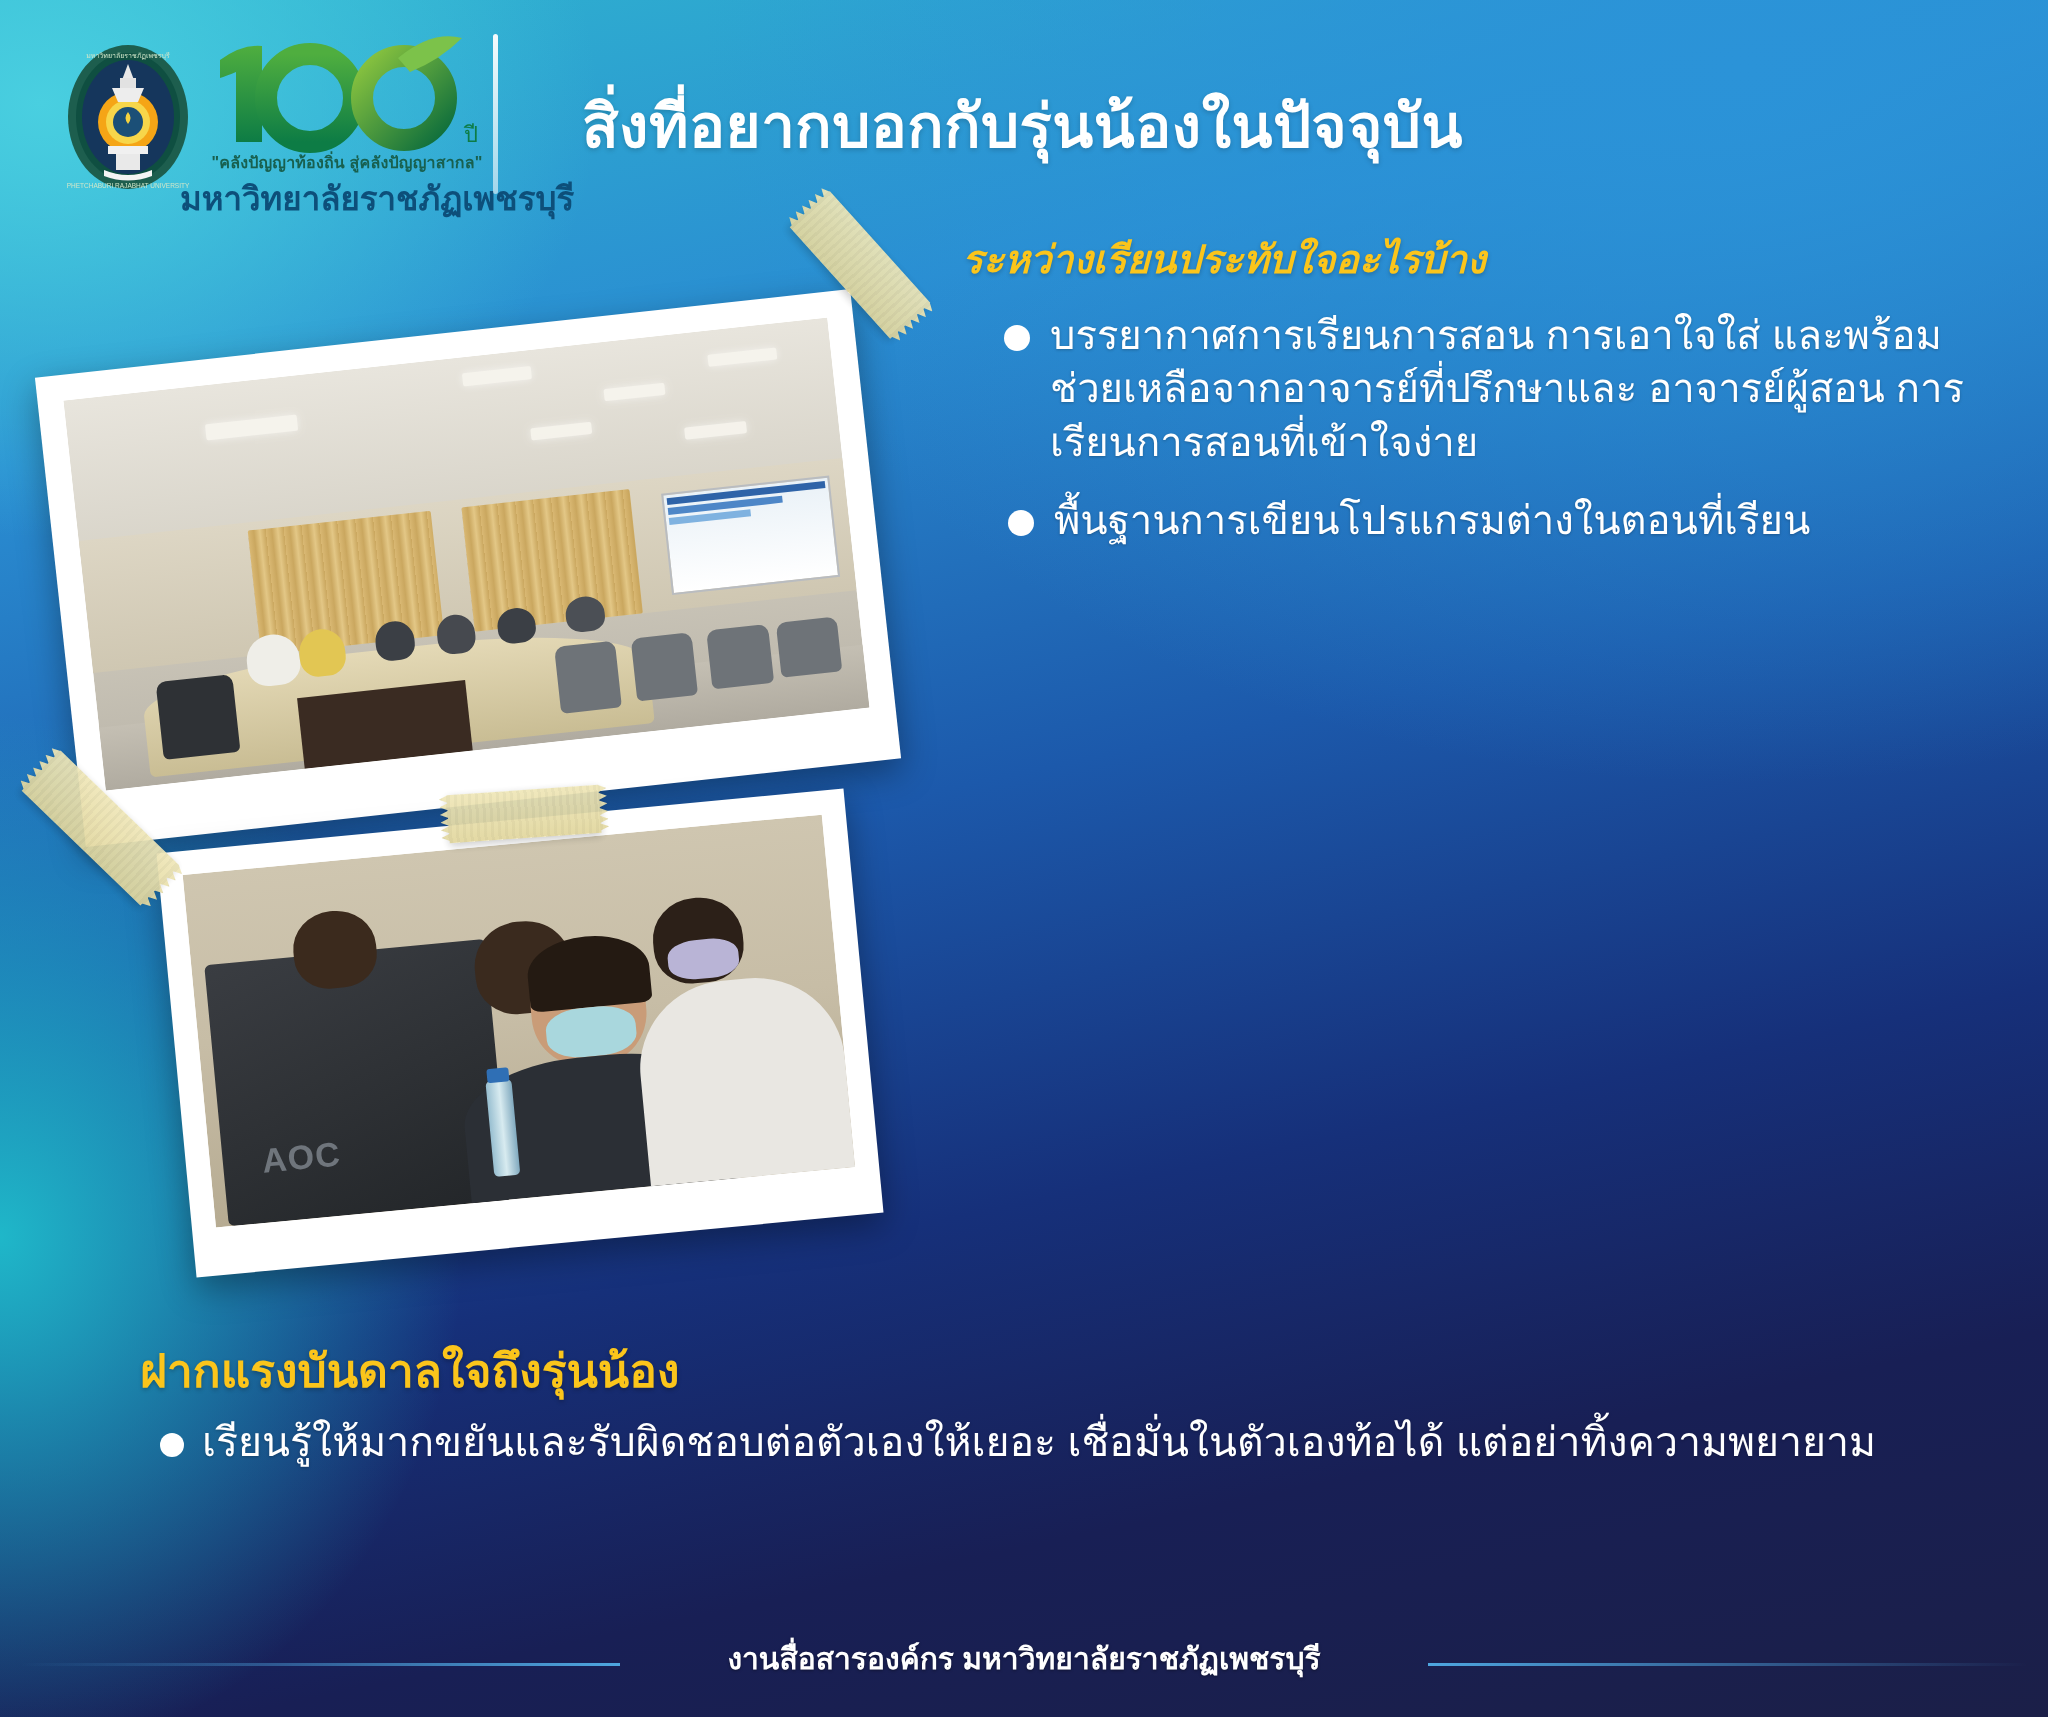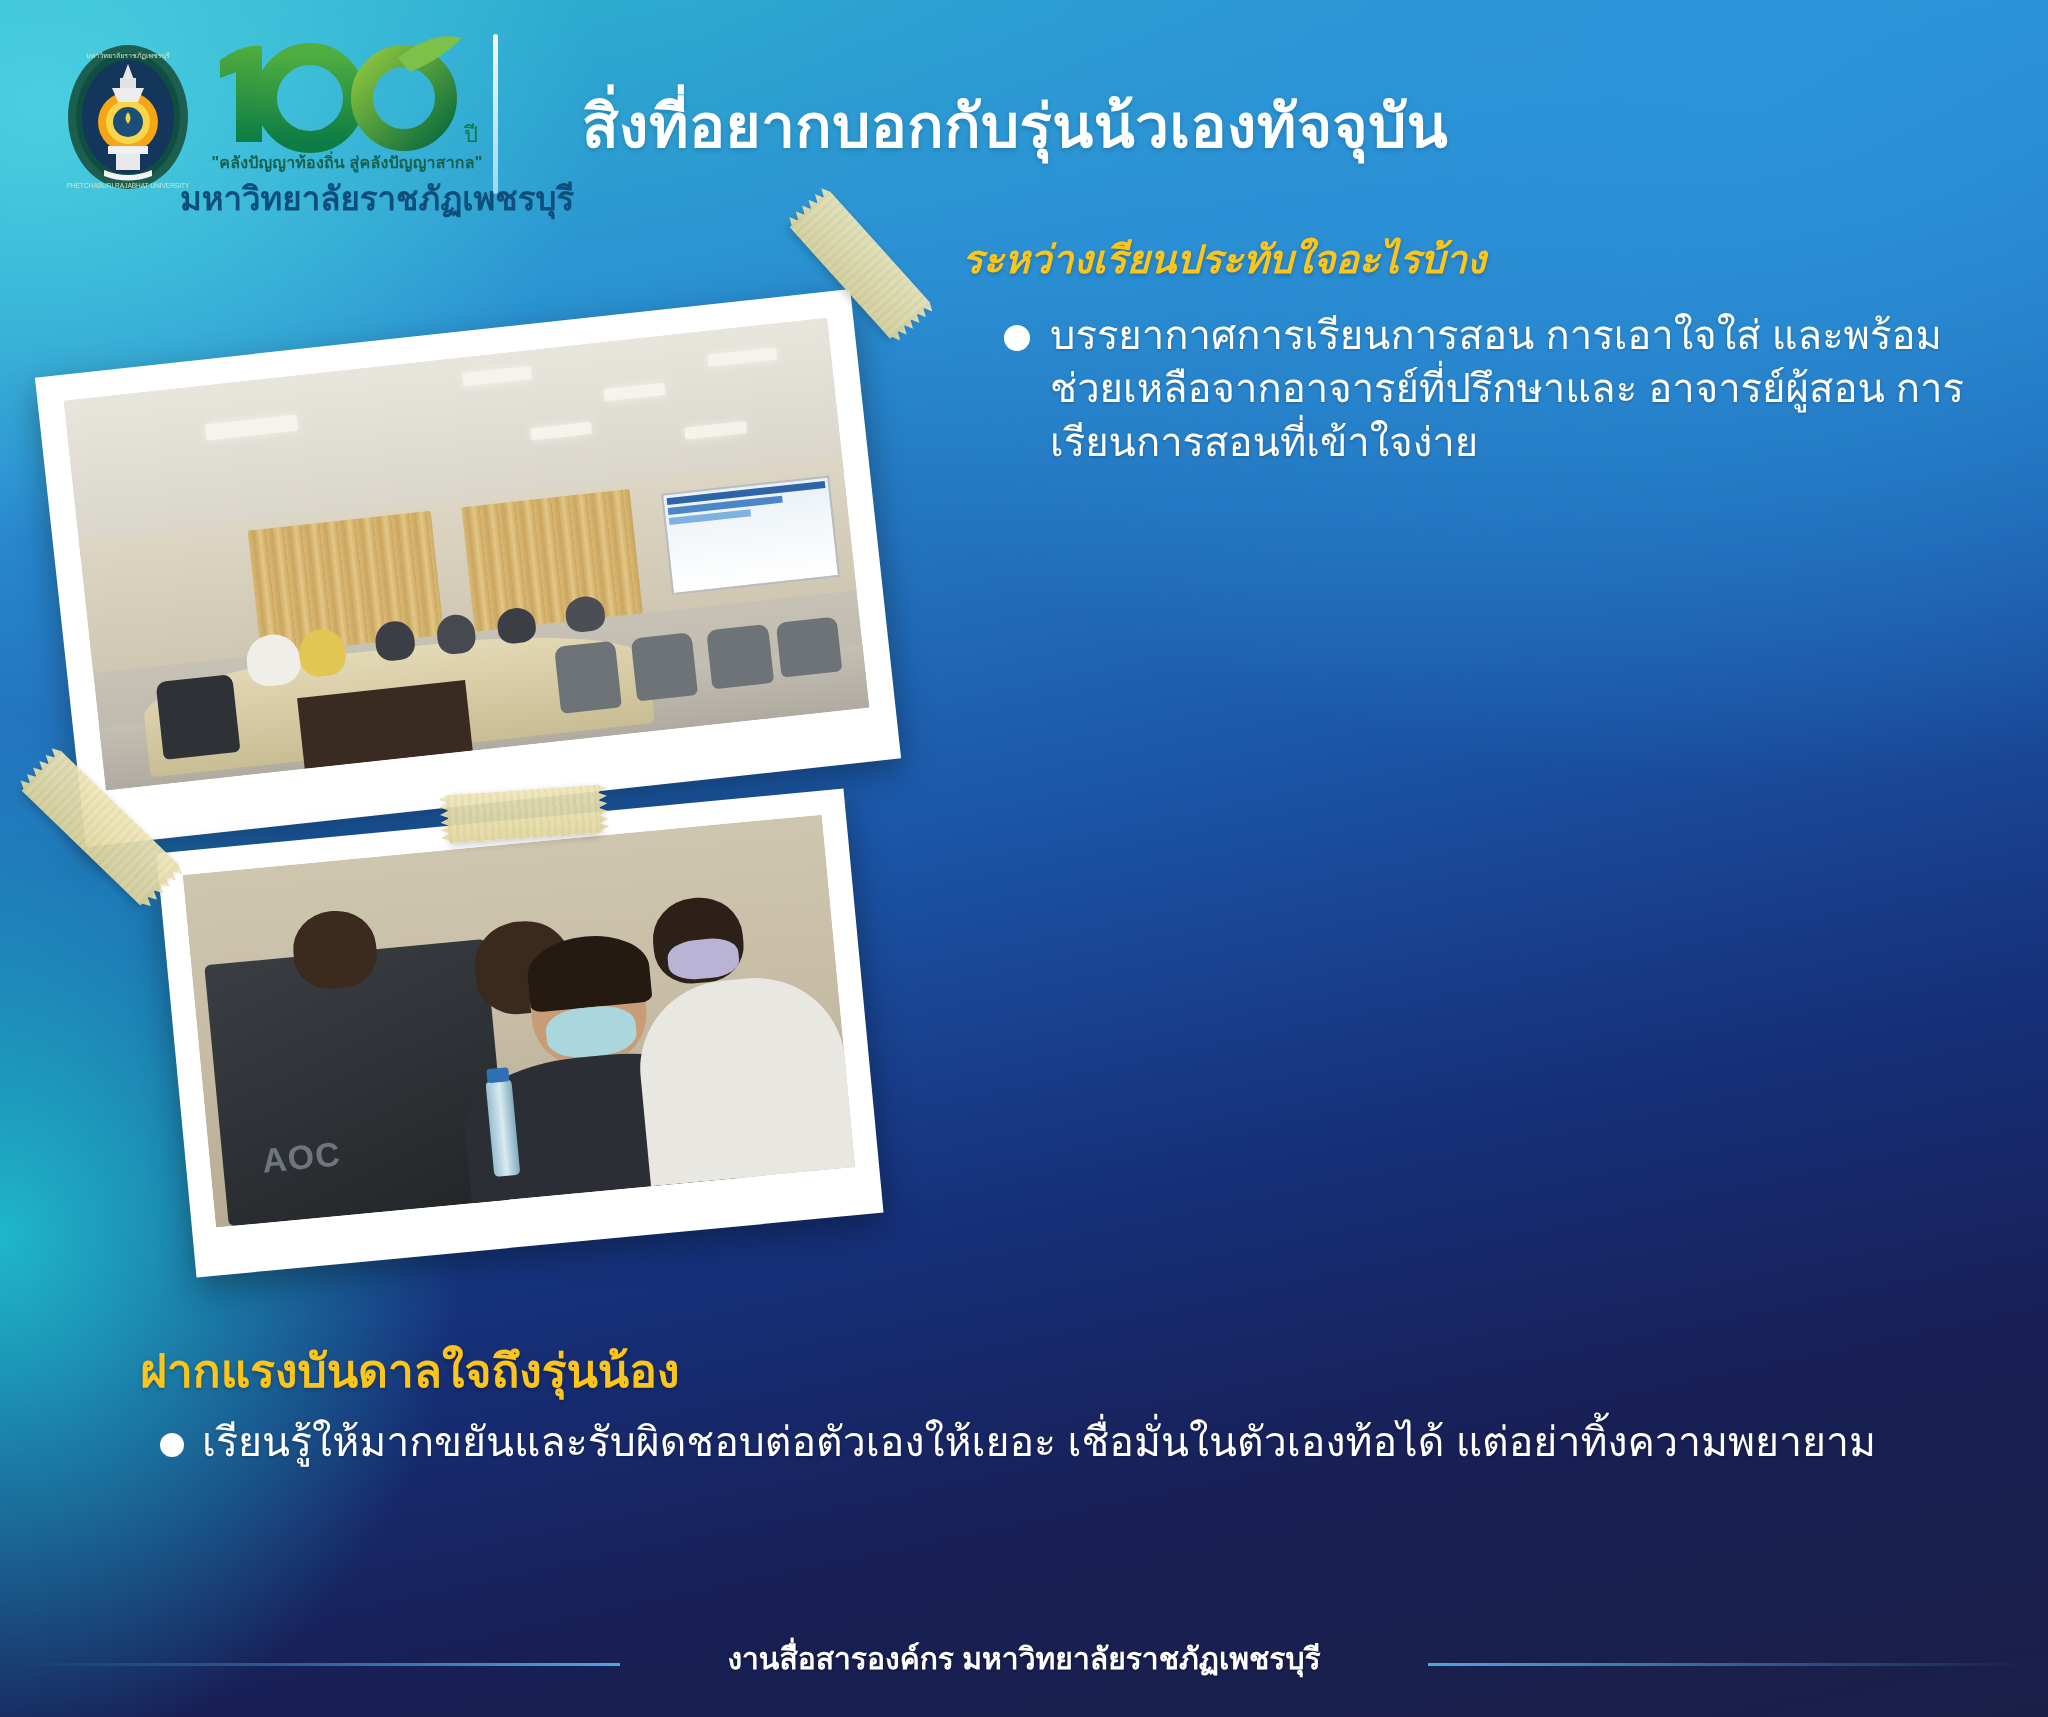--- a/index.html
+++ b/index.html
@@ -177,21 +177,21 @@
         <path d="M160 64 a42 42 0 1 1 84 0 a42 42 0 1 1 -84 0" fill="none" stroke="url(#g2)" stroke-width="22"></path>
         <path d="M196 24 q34-28 64-20 q-22 22 -52 34z" fill="#7cc24a"></path>
         <text x="262" y="108" font-size="22" fill="#0d7c45" font-family="Liberation Sans, sans-serif">ปี</text>
       </svg>
 
       <div class="brand-tag">"คลังปัญญาท้องถิ่น สู่คลังปัญญาสากล"</div>
       <div class="brand-name">มหาวิทยาลัยราชภัฏเพชรบุรี</div>
     </div>
 
     <div class="divider"></div>
-    <div class="headline">สิ่งที่อยากบอกกับรุ่นน้วเองทัจจุบัน</div>
+    <div class="headline">สิ่งที่อยากบอกกับรุ่นน้องในปัจจุบัน</div>
   </div>
 
   <div class="polaroid p1">
     <div class="ph">
       <div class="room">
         <div class="ceiling"></div>
         <div class="panel" style="left:18%;top:10%;width:12%;height:4%;"></div>
         <div class="panel" style="left:52%;top:4%;width:9%;height:3.4%;"></div>
         <div class="panel" style="left:70%;top:12%;width:8%;height:3%;"></div>
         <div class="panel" style="left:84%;top:6%;width:9%;height:3.2%;"></div>
@@ -254,20 +254,24 @@
     <div class="sec">
       <div class="sec-h">ระหว่างเรียนประทับใจอะไรบ้าง</div>
       <div class="bullet-row">
         <span class="dot"></span>
         <span class="bullet-txt">บรรยากาศการเรียนการสอน การเอาใจใส่ และพร้อมช่วยเหลือจากอาจารย์ที่ปรึกษาและ อาจารย์ผู้สอน การเรียนการสอนที่เข้าใจง่าย</span>
       </div>
     </div>
 
 
     <div class="sec sec3">
+      <div class="bullet-row">
+        <span class="dot"></span>
+        <span class="bullet-txt">พื้นฐานการเขียนโปรแกรมต่างในตอนที่เรียน</span>
+      </div>
     </div>
 
   </div>
 
   <div class="bottom">
     <div class="bottom-h">ฝากแรงบันดาลใจถึงรุ่นน้อง</div>
     <div class="bullet-row">
       <span class="dot"></span>
       <span class="bullet-txt">เรียนรู้ให้มากขยันและรับผิดชอบต่อตัวเองให้เยอะ เชื่อมั่นในตัวเองท้อได้ แต่อย่าทิ้งความพยายาม</span>
     </div>

